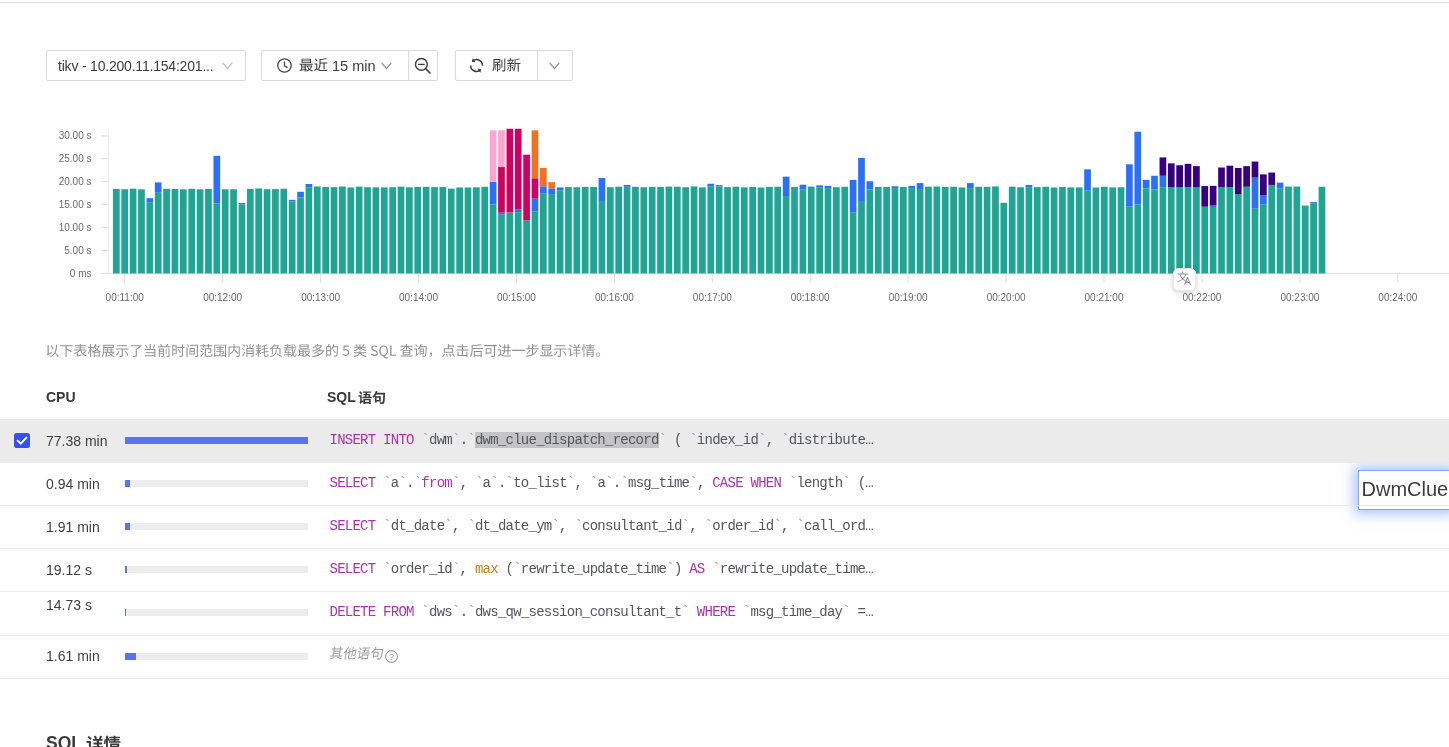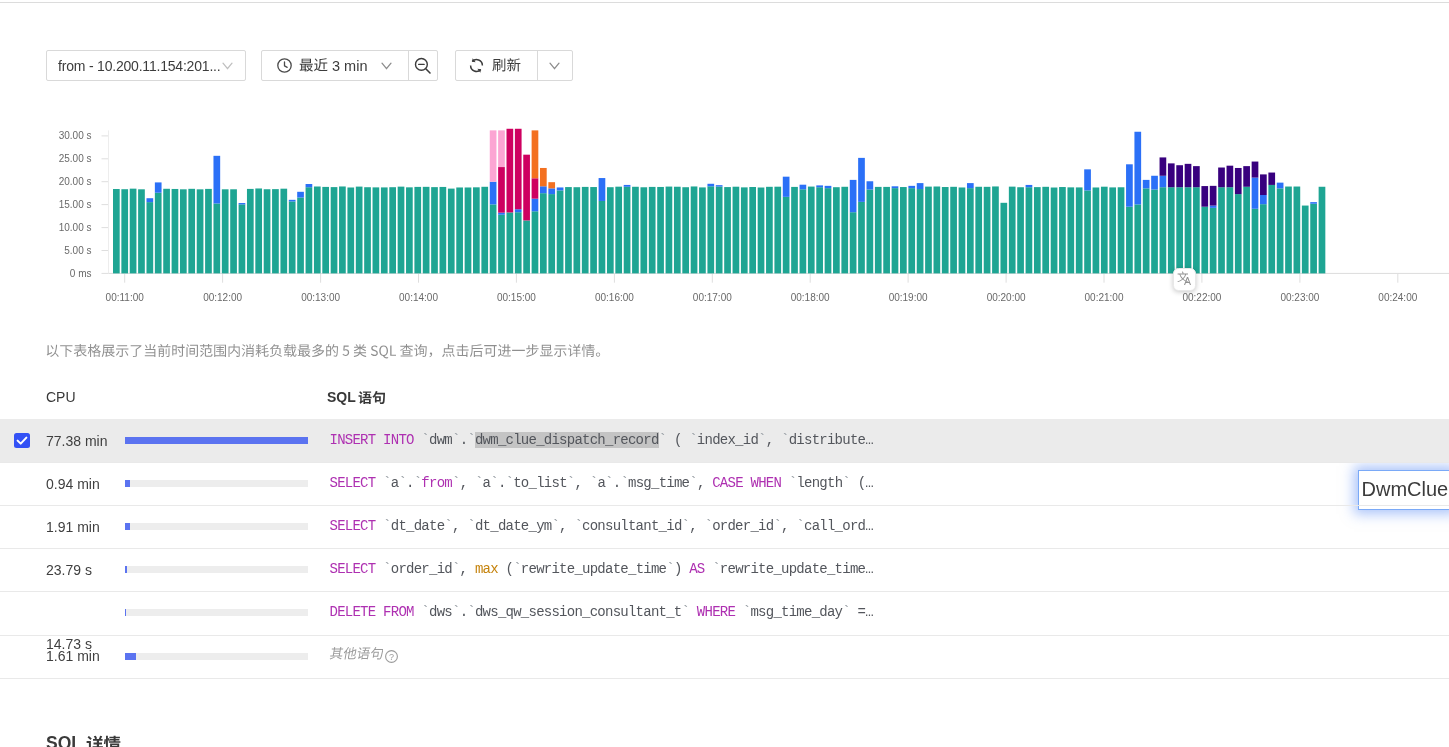--- a/index.html
+++ b/index.html
@@ -1,32 +1,32 @@
 <!DOCTYPE html>
 <html><head><meta charset="utf-8">
 <style>
 html,body{margin:0;padding:0;background:#fff;width:1449px;height:747px;overflow:hidden;font-family:"Liberation Sans",sans-serif;}
 div{box-sizing:border-box}
 </style></head>
 <body>
 <div style="position:absolute;left:46px;top:50px;width:200px;height:31px;border:1px solid #d9d9d9;border-radius:2px;box-sizing:border-box;background:#fff"></div>
-<div style="position:absolute;left:58px;top:57.8px;font-size:14px;letter-spacing:-0.2px;color:#3c3c3c">from - 10.200.11.154:201...</div>
+<div style="position:absolute;left:58px;top:57.8px;font-size:14px;letter-spacing:-0.2px;color:#3c3c3c">tikv - 10.200.11.154:201...</div>
 <svg style="position:absolute;left:222px;top:62px" width="11" height="8" viewBox="0 0 11 8" xmlns="http://www.w3.org/2000/svg">
     <path d="M1 1.2 L5.5 6.7 L10 1.2" fill="none" stroke="#bfbfbf" stroke-width="1.3" stroke-linecap="round" stroke-linejoin="round"></path>
   </svg>
 <div style="position:absolute;left:261px;top:50px;width:177px;height:31px;border:1px solid #d9d9d9;border-radius:2px;box-sizing:border-box;background:#fff"></div>
 <div style="position:absolute;left:407.5px;top:50px;width:1px;height:31px;background:#d9d9d9"></div>
 <svg style="position:absolute;left:277px;top:58px" width="15" height="15" viewBox="0 0 15 15" xmlns="http://www.w3.org/2000/svg">
     <circle cx="7.5" cy="7.5" r="6.7" fill="none" stroke="#4a4a4a" stroke-width="1.3"></circle>
     <path d="M7.5 4 L7.5 7.9 L10.2 9.3" fill="none" stroke="#4a4a4a" stroke-width="1.3" stroke-linecap="round" stroke-linejoin="round"></path>
   </svg>
 <div style="position:absolute;left:299px;top:55.0px"><svg width="29.0" height="20.0" viewBox="0 -15.37 29.0 20.01" xmlns="http://www.w3.org/2000/svg">
       <path d="M3.6 -9.2H10.9V-8.2H3.6ZM3.6 -10.9H10.9V-9.9H3.6ZM2.6 -11.7V-7.4H12V-11.7ZM5.7 -5.7V-4.7H3.1V-5.7ZM0.7 -0.6 0.8 0.3 5.7 -0.2V1.2H6.8V-0.4L7.6 -0.5V-1.4L6.8 -1.3V-5.7H13.8V-6.6H0.7V-5.7H2.1V-0.8ZM7.4 -4.8V-3.9H8.2L7.9 -3.8C8.4 -2.7 9 -1.8 9.7 -1C8.9 -0.4 8 0 7.1 0.3C7.3 0.5 7.6 0.9 7.7 1.1C8.6 0.8 9.6 0.3 10.4 -0.4C11.3 0.3 12.2 0.8 13.3 1.1C13.5 0.9 13.7 0.5 14 0.3C12.9 0 12 -0.4 11.2 -1C12.1 -2 12.9 -3.1 13.3 -4.6L12.7 -4.8L12.5 -4.8ZM8.9 -3.9H12.1C11.7 -3 11.1 -2.3 10.5 -1.6C9.8 -2.3 9.3 -3 8.9 -3.9ZM5.7 -3.9V-2.9H3.1V-3.9ZM5.7 -2.1V-1.2L3.1 -0.9V-2.1Z M15.7 -11.4C16.5 -10.6 17.4 -9.5 17.8 -8.8L18.7 -9.4C18.3 -10.1 17.3 -11.2 16.5 -11.9ZM27.1 -12.2C25.6 -11.7 22.8 -11.4 20.5 -11.3V-8.1C20.5 -6.2 20.4 -3.6 19.1 -1.7C19.4 -1.6 19.8 -1.3 20 -1.1C21.2 -2.7 21.5 -5 21.6 -6.9H24.5V-1.1H25.6V-6.9H28.3V-7.9H21.6V-8.1V-10.4C23.8 -10.6 26.3 -10.9 28 -11.4ZM18.3 -6.9H15.3V-5.9H17.2V-1.8C16.6 -1.6 15.8 -0.9 15.1 -0.1L15.8 0.9C16.5 -0.1 17.2 -0.9 17.7 -0.9C18.1 -0.9 18.5 -0.4 19.1 -0.1C20.1 0.6 21.3 0.7 23.2 0.7C24.5 0.7 27.1 0.7 28.2 0.6C28.2 0.3 28.4 -0.3 28.5 -0.6C27.1 -0.4 24.9 -0.3 23.2 -0.3C21.5 -0.3 20.3 -0.4 19.4 -1C18.9 -1.3 18.6 -1.6 18.3 -1.7Z" fill="#3c3c3c"></path>
     </svg></div>
-<div style="position:absolute;left:332.0px;top:57.5px;font-size:14.5px;color:#3c3c3c">3 min</div>
+<div style="position:absolute;left:332.0px;top:57.5px;font-size:14.5px;color:#3c3c3c">15 min</div>
 <svg style="position:absolute;left:381px;top:62px" width="11" height="8" viewBox="0 0 11 8" xmlns="http://www.w3.org/2000/svg">
     <path d="M1 1.2 L5.5 6.7 L10 1.2" fill="none" stroke="#8c8c8c" stroke-width="1.3" stroke-linecap="round" stroke-linejoin="round"></path>
   </svg>
 <svg style="position:absolute;left:414px;top:57px" width="18" height="18" viewBox="0 0 18 18" xmlns="http://www.w3.org/2000/svg">
     <circle cx="7.4" cy="7.4" r="5.9" fill="none" stroke="#3c3c3c" stroke-width="1.4"></circle>
     <line x1="4.7" y1="7.4" x2="10.1" y2="7.4" stroke="#3c3c3c" stroke-width="1.4" stroke-linecap="round"></line>
     <line x1="11.8" y1="11.8" x2="16" y2="16" stroke="#3c3c3c" stroke-width="1.6" stroke-linecap="round"></line>
   </svg>
 <div style="position:absolute;left:455px;top:50px;width:118px;height:31px;border:1px solid #d9d9d9;border-radius:2px;box-sizing:border-box;background:#fff"></div>
 <div style="position:absolute;left:536.5px;top:50px;width:1px;height:31px;background:#d9d9d9"></div>
@@ -295,21 +295,21 @@
     <text x="1006.1" y="190.5" text-anchor="middle" font-size="10" fill="#696969">00:20:00</text>
     <text x="1104.0" y="190.5" text-anchor="middle" font-size="10" fill="#696969">00:21:00</text>
     <text x="1201.9" y="190.5" text-anchor="middle" font-size="10" fill="#696969">00:22:00</text>
     <text x="1299.9" y="190.5" text-anchor="middle" font-size="10" fill="#696969">00:23:00</text>
     <text x="1397.8" y="190.5" text-anchor="middle" font-size="10" fill="#696969">00:24:00</text>
 </svg>
 <div style="position:absolute;left:0;top:2px;width:1449px;height:1px;background:#dcdcdc"></div>
 <div style="position:absolute;left:44.5px;top:341.2px"><svg width="564.6" height="19.3" viewBox="0 -14.84 564.6 19.32" xmlns="http://www.w3.org/2000/svg">
       <path d="M5.2 -10C6 -9 7 -7.5 7.4 -6.6L8.3 -7.2C7.9 -8.1 7 -9.4 6.1 -10.5ZM10.7 -11.2C10.3 -5 9.4 -1.5 4.8 0.3C5.1 0.5 5.5 1 5.6 1.2C7.5 0.3 8.8 -0.8 9.8 -2.3C10.9 -1.2 12 0.2 12.6 1.1L13.5 0.4C12.9 -0.6 11.5 -2.1 10.3 -3.2C11.2 -5.2 11.6 -7.8 11.8 -11.2ZM2 -0.3C2.3 -0.6 2.8 -0.9 6.9 -2.9C6.8 -3.1 6.7 -3.5 6.6 -3.8L3.4 -2.3V-10.7H2.2V-2.4C2.2 -1.8 1.7 -1.3 1.4 -1.1C1.6 -1 1.9 -0.5 2 -0.3Z M14.8 -10.7V-9.7H20.2V1.1H21.3V-6.3C22.9 -5.4 24.8 -4.3 25.7 -3.5L26.5 -4.5C25.4 -5.3 23.1 -6.6 21.5 -7.4L21.3 -7.2V-9.7H27.2V-10.7Z M31.5 1.1C31.9 0.9 32.4 0.7 36.3 -0.5C36.2 -0.8 36.1 -1.2 36.1 -1.5L32.7 -0.4V-3.5C33.5 -4.1 34.3 -4.7 34.9 -5.4C36 -2.5 37.9 -0.3 40.8 0.6C41 0.4 41.3 -0 41.5 -0.3C40.2 -0.7 39 -1.4 38 -2.3C38.9 -2.8 39.9 -3.5 40.7 -4.2L39.8 -4.8C39.2 -4.2 38.2 -3.5 37.4 -2.9C36.8 -3.6 36.3 -4.5 35.9 -5.4H41.1V-6.3H35.5V-7.5H40V-8.4H35.5V-9.6H40.6V-10.5H35.5V-11.8H34.4V-10.5H29.5V-9.6H34.4V-8.4H30.2V-7.5H34.4V-6.3H28.9V-5.4H33.6C32.2 -4.2 30.2 -3.1 28.5 -2.6C28.7 -2.4 29 -2 29.2 -1.7C30 -2 30.8 -2.4 31.6 -2.8V-0.8C31.6 -0.2 31.3 0 31.1 0.2C31.2 0.4 31.5 0.9 31.5 1.1Z M50 -9.3H53.1C52.7 -8.5 52.1 -7.6 51.5 -6.9C50.8 -7.6 50.3 -8.4 49.9 -9.1ZM44.8 -11.8V-8.8H42.7V-7.8H44.7C44.3 -5.8 43.3 -3.6 42.4 -2.5C42.6 -2.2 42.8 -1.8 42.9 -1.5C43.6 -2.5 44.3 -4 44.8 -5.6V1.1H45.8V-6C46.3 -5.3 46.7 -4.6 47 -4.2L47.6 -5C47.3 -5.3 46.2 -6.7 45.8 -7.2V-7.8H47.4L47.1 -7.5C47.3 -7.3 47.7 -7 47.9 -6.8C48.4 -7.2 48.9 -7.7 49.3 -8.3C49.7 -7.6 50.2 -6.9 50.8 -6.3C49.6 -5.3 48.2 -4.5 46.8 -4.1C47 -3.9 47.2 -3.5 47.4 -3.2C47.7 -3.4 48.1 -3.5 48.5 -3.7V1.1H49.4V0.5H53.4V1.1H54.4V-3.8L55 -3.5C55.2 -3.8 55.5 -4.2 55.7 -4.4C54.3 -4.8 53.1 -5.5 52.2 -6.3C53.1 -7.3 53.9 -8.5 54.4 -10L53.8 -10.3L53.6 -10.2H50.6C50.8 -10.7 51 -11.1 51.2 -11.5L50.1 -11.8C49.6 -10.3 48.7 -9 47.6 -8V-8.8H45.8V-11.8ZM49.4 -0.4V-3.1H53.4V-0.4ZM49.2 -4C50 -4.5 50.8 -5 51.5 -5.6C52.1 -5 52.9 -4.5 53.9 -4Z M60.4 1.1V1.1C60.6 1 61.1 0.8 64.6 -0C64.6 -0.2 64.6 -0.6 64.7 -0.9L61.6 -0.2V-3.1H63.6C64.5 -1 66.3 0.5 68.8 1.1C69 0.9 69.2 0.5 69.5 0.3C68.2 0 67.2 -0.4 66.3 -1.1C67 -1.5 67.9 -2 68.6 -2.5L67.8 -3C67.2 -2.6 66.4 -2 65.7 -1.6C65.2 -2.1 64.8 -2.5 64.6 -3.1H69.3V-4H66.4V-5.5H68.7V-6.4H66.4V-7.7H65.4V-6.4H62.6V-7.7H61.6V-6.4H59.5V-5.5H61.6V-4H59.1V-3.1H60.6V-0.8C60.6 -0.2 60.2 0.1 59.9 0.3C60.1 0.4 60.3 0.9 60.4 1.1ZM62.6 -5.5H65.4V-4H62.6ZM59 -10.2H67.4V-8.8H59ZM58 -11.1V-7C58 -4.7 57.8 -1.6 56.4 0.6C56.7 0.7 57.2 1 57.4 1.1C58.8 -1.2 59 -4.6 59 -7V-7.8H68.5V-11.1Z M73.3 -4.9C72.7 -3.3 71.6 -1.8 70.5 -0.8C70.8 -0.6 71.2 -0.3 71.5 -0.2C72.6 -1.2 73.7 -2.9 74.4 -4.6ZM79.6 -4.5C80.6 -3.1 81.6 -1.3 82 -0.1L83.1 -0.6C82.7 -1.8 81.6 -3.6 80.5 -4.9ZM72.1 -10.7V-9.7H81.9V-10.7ZM70.8 -7.3V-6.3H76.5V-0.3C76.5 -0 76.4 0 76.1 0C75.9 0 74.9 0 74 0C74.1 0.3 74.3 0.8 74.4 1.1C75.6 1.1 76.4 1.1 76.9 0.9C77.4 0.7 77.6 0.4 77.6 -0.3V-6.3H83.2V-7.3Z M85.4 -10.7V-9.6H94.4C93.4 -8.6 91.8 -7.5 90.5 -6.9V-0.3C90.5 -0 90.4 0.1 90.1 0.1C89.8 0.1 88.7 0.1 87.5 0.1C87.7 0.4 87.9 0.8 88 1.1C89.4 1.1 90.3 1.1 90.9 1C91.4 0.8 91.6 0.5 91.6 -0.2V-6.3C93.4 -7.3 95.3 -8.8 96.5 -10.1L95.7 -10.7L95.4 -10.7Z M99.7 -10.8C100.4 -9.8 101.2 -8.4 101.5 -7.5L102.5 -8C102.2 -8.8 101.4 -10.2 100.6 -11.1ZM109.2 -11.3C108.8 -10.2 108 -8.7 107.4 -7.8L108.3 -7.4C109 -8.3 109.7 -9.7 110.3 -10.9ZM99.6 -0.5V0.5H109.1V1.1H110.2V-6.8H105.6V-11.8H104.4V-6.8H99.9V-5.8H109.1V-3.7H100.4V-2.7H109.1V-0.5Z M120.5 -7.2V-1.5H121.4V-7.2ZM123.3 -7.6V-0.2C123.3 0 123.2 0.1 123 0.1C122.8 0.1 122 0.1 121.2 0.1C121.3 0.3 121.5 0.8 121.5 1.1C122.6 1.1 123.3 1.1 123.7 0.9C124.2 0.7 124.3 0.4 124.3 -0.2V-7.6ZM122.1 -11.8C121.8 -11.1 121.3 -10.2 120.8 -9.5H116.6L117.3 -9.8C117 -10.4 116.4 -11.2 115.9 -11.8L114.9 -11.4C115.4 -10.8 115.9 -10.1 116.2 -9.5H112.7V-8.6H125.3V-9.5H122C122.4 -10.1 122.8 -10.8 123.2 -11.5ZM117.7 -4.2V-2.8H114.6V-4.2ZM117.7 -5H114.6V-6.4H117.7ZM113.6 -7.3V1.1H114.6V-2H117.7V-0.1C117.7 0.1 117.7 0.1 117.5 0.1C117.3 0.2 116.6 0.2 115.9 0.1C116.1 0.4 116.2 0.8 116.3 1.1C117.2 1.1 117.9 1.1 118.2 0.9C118.6 0.7 118.7 0.4 118.7 -0.1V-7.3Z M132.6 -6.3C133.4 -5.2 134.3 -3.8 134.8 -2.9L135.7 -3.4C135.2 -4.3 134.3 -5.7 133.5 -6.8ZM130.5 -5.6V-2.4H128.1V-5.6ZM130.5 -6.6H128.1V-9.6H130.5ZM127.1 -10.6V-0.4H128.1V-1.5H131.5V-10.6ZM136.7 -11.7V-9H132.2V-7.9H136.7V-0.5C136.7 -0.2 136.6 -0.1 136.3 -0.1C136 -0.1 135 -0.1 133.9 -0.1C134 0.2 134.2 0.7 134.3 1C135.7 1 136.6 1 137.1 0.8C137.6 0.6 137.8 0.3 137.8 -0.5V-7.9H139.5V-9H137.8V-11.7Z M141.3 -8.6V1.1H142.4V-8.6ZM141.5 -11.1C142.1 -10.5 142.9 -9.6 143.2 -9L144 -9.6C143.7 -10.2 143 -11 142.3 -11.6ZM145.3 -4.1H148.7V-2.2H145.3ZM145.3 -6.9H148.7V-5H145.3ZM144.4 -7.8V-1.4H149.7V-7.8ZM144.9 -11V-10H151.7V-0.2C151.7 0 151.6 0.1 151.5 0.1C151.3 0.1 150.7 0.1 150.1 0.1C150.3 0.4 150.4 0.8 150.5 1.1C151.3 1.1 151.9 1.1 152.3 0.9C152.7 0.7 152.8 0.4 152.8 -0.2V-11Z M155.1 0.2 155.8 1.1C156.8 0 158 -1.3 159 -2.5L158.4 -3.3C157.3 -2 156 -0.6 155.1 0.2ZM155.6 -7.4C156.4 -6.9 157.6 -6.2 158.2 -5.8L158.8 -6.6C158.2 -7 157 -7.6 156.2 -8.1ZM154.8 -4.7C155.7 -4.3 156.8 -3.7 157.4 -3.3L158 -4.2C157.4 -4.5 156.2 -5.1 155.4 -5.4ZM159.7 -7.6V-0.9C159.7 0.5 160.2 0.9 161.9 0.9C162.3 0.9 165 0.9 165.4 0.9C166.9 0.9 167.3 0.3 167.4 -1.6C167.1 -1.7 166.7 -1.9 166.4 -2C166.3 -0.4 166.2 -0.1 165.4 -0.1C164.8 -0.1 162.4 -0.1 162 -0.1C161 -0.1 160.8 -0.3 160.8 -0.9V-6.6H165.1V-4C165.1 -3.9 165.1 -3.8 164.8 -3.8C164.6 -3.8 163.7 -3.8 162.7 -3.8C162.9 -3.5 163.1 -3.1 163.1 -2.8C164.3 -2.8 165.1 -2.8 165.6 -3C166.1 -3.1 166.2 -3.4 166.2 -4V-7.6ZM162.9 -11.8V-10.5H159V-11.8H158V-10.5H154.8V-9.6H158V-8.2H159V-9.6H162.9V-8.2H164V-9.6H167.2V-10.5H164V-11.8Z M171.1 -8.8V-7.9H174.4V-6.7H171.7V-5.9H174.4V-4.7H170.9V-3.8H174.4V-0.9H175.4V-3.8H178C177.9 -3 177.8 -2.6 177.7 -2.5C177.6 -2.4 177.5 -2.4 177.3 -2.4C177.1 -2.4 176.7 -2.4 176.1 -2.5C176.3 -2.2 176.4 -1.9 176.4 -1.6C176.9 -1.6 177.4 -1.6 177.7 -1.6C178 -1.6 178.2 -1.7 178.4 -1.9C178.7 -2.2 178.8 -2.8 179 -4.3C179 -4.4 179 -4.7 179 -4.7H175.4V-5.9H178.3V-6.7H175.4V-7.9H178.9V-8.8H175.4V-9.9H174.4V-8.8ZM169.1 -11.2V1.1H170.1V0.4H179.8V1.1H180.9V-11.2ZM170.1 -0.5V-10.3H179.8V-0.5Z M183.4 -9.4V1.1H184.4V-8.3H188.5C188.4 -6.5 187.9 -4.2 184.8 -2.5C185 -2.3 185.4 -1.9 185.5 -1.7C187.4 -2.8 188.4 -4.1 189 -5.5C190.3 -4.3 191.7 -2.8 192.4 -1.9L193.3 -2.6C192.4 -3.6 190.7 -5.3 189.3 -6.5C189.4 -7.1 189.5 -7.7 189.5 -8.3H193.6V-0.3C193.6 -0 193.5 0.1 193.3 0.1C193 0.1 192 0.1 191 0C191.2 0.3 191.4 0.8 191.4 1.1C192.7 1.1 193.5 1.1 194 0.9C194.5 0.8 194.6 0.4 194.6 -0.3V-9.4H189.5V-11.8H188.5V-9.4Z M208.1 -11.4C207.7 -10.5 207.1 -9.4 206.6 -8.7L207.5 -8.3C208 -9 208.6 -10 209.1 -11ZM200.9 -10.9C201.5 -10.1 202.1 -9 202.3 -8.3L203.3 -8.7C203 -9.4 202.4 -10.5 201.8 -11.3ZM197.2 -10.9C198.1 -10.4 199.1 -9.7 199.6 -9.2L200.3 -10C199.7 -10.5 198.7 -11.2 197.8 -11.6ZM196.5 -7.1C197.4 -6.7 198.5 -6 199 -5.5L199.6 -6.3C199.1 -6.8 198 -7.5 197.1 -7.9ZM197 0.3 197.9 1C198.6 -0.4 199.5 -2.1 200.1 -3.6L199.3 -4.2C198.6 -2.6 197.7 -0.8 197 0.3ZM202.3 -4.4H207.5V-2.8H202.3ZM202.3 -5.3V-6.8H207.5V-5.3ZM204.5 -11.8V-7.8H201.3V1.1H202.3V-1.9H207.5V-0.2C207.5 -0 207.4 0 207.2 0.1C207 0.1 206.3 0.1 205.5 0C205.6 0.3 205.8 0.8 205.8 1C206.9 1 207.6 1 208 0.9C208.4 0.7 208.5 0.4 208.5 -0.2V-7.8H205.5V-11.8Z M213.1 -11.8V-10.3H210.9V-9.3H213.1V-8H211.1V-7H213.1V-5.6H210.6V-4.7H212.7C212.2 -3.5 211.3 -2.2 210.5 -1.5C210.6 -1.3 210.9 -0.8 211 -0.6C211.7 -1.3 212.5 -2.4 213.1 -3.6V1.1H214V-3.6C214.6 -2.9 215.2 -2 215.5 -1.6L216.1 -2.4C215.9 -2.7 214.8 -4 214.2 -4.7H216.2V-5.6H214V-7H215.7V-8H214V-9.3H215.9V-10.3H214V-11.8ZM221.7 -11.7C220.5 -10.9 218.3 -10 216.3 -9.5C216.4 -9.3 216.6 -8.9 216.6 -8.7C217.3 -8.9 218.1 -9.1 218.8 -9.3V-7.3L216.5 -6.9L216.6 -6L218.8 -6.3V-4.1L216.1 -3.7L216.3 -2.8L218.8 -3.1V-0.7C218.8 0.6 219.1 0.9 220.2 0.9C220.5 0.9 221.9 0.9 222.1 0.9C223.2 0.9 223.4 0.3 223.5 -1.6C223.3 -1.7 222.9 -1.8 222.6 -2C222.6 -0.4 222.5 0 222 0C221.7 0 220.6 0 220.4 0C219.9 0 219.8 -0.1 219.8 -0.7V-3.3L223.5 -3.9L223.3 -4.8L219.8 -4.3V-6.5L222.9 -7L222.8 -7.9L219.8 -7.4V-9.7C220.8 -10.1 221.8 -10.5 222.6 -11Z M231.3 -1.3C233.1 -0.5 235 0.4 236.1 1.1L236.9 0.4C235.7 -0.3 233.8 -1.2 232 -2ZM230.6 -5.8C230.4 -2.3 229.8 -0.5 224.9 0.2C225.1 0.4 225.3 0.8 225.4 1.1C230.6 0.2 231.4 -1.9 231.7 -5.8ZM228.8 -9.6H232.4C232.1 -9 231.6 -8.3 231.2 -7.7H227.2C227.8 -8.3 228.3 -9 228.8 -9.6ZM228.9 -11.7C228.1 -10.3 226.7 -8.4 224.8 -7.1C225 -7 225.4 -6.6 225.5 -6.4C226 -6.7 226.4 -7 226.8 -7.4V-1.7H227.8V-6.8H234.4V-1.7H235.5V-7.7H232.4C232.9 -8.5 233.5 -9.3 233.9 -10.1L233.2 -10.6L233 -10.5H229.4C229.6 -10.8 229.8 -11.2 230 -11.6Z M248.3 -11C248.9 -10.4 249.7 -9.7 250 -9.1L250.8 -9.7C250.5 -10.2 249.7 -11 249.1 -11.5ZM249.7 -7C249.4 -5.7 248.9 -4.4 248.2 -3.2C247.9 -4.5 247.8 -6 247.6 -7.7H251.3V-8.6H247.6C247.6 -9.6 247.5 -10.6 247.6 -11.7H246.5C246.5 -10.7 246.6 -9.6 246.6 -8.6H243.2V-9.8H245.6V-10.6H243.2V-11.8H242.1V-10.6H239.5V-9.8H242.1V-8.6H238.8V-7.7H246.6C246.8 -5.5 247 -3.5 247.5 -2C246.8 -1.1 246 -0.2 245.1 0.4C245.3 0.6 245.7 0.9 245.8 1.1C246.6 0.6 247.3 -0.1 247.9 -0.9C248.4 0.3 249.1 1 250 1C251 1 251.3 0.4 251.5 -1.7C251.2 -1.8 250.9 -2 250.7 -2.3C250.6 -0.6 250.4 -0 250.1 -0C249.5 -0 249 -0.7 248.6 -1.9C249.5 -3.3 250.2 -5 250.7 -6.7ZM238.9 -1.3 239 -0.3 242.7 -0.7V1.1H243.6V-0.8L246.2 -1.1V-1.9L243.6 -1.7V-3H245.9V-3.9H243.6V-5H242.7V-3.9H240.7C241 -4.4 241.3 -4.9 241.6 -5.5H246.2V-6.3H242C242.2 -6.7 242.4 -7.1 242.5 -7.4L241.5 -7.7C241.3 -7.3 241.1 -6.8 241 -6.3H239V-5.5H240.6C240.3 -5 240.1 -4.6 240 -4.5C239.8 -4.1 239.6 -3.8 239.4 -3.8C239.5 -3.5 239.6 -3 239.7 -2.8C239.8 -2.9 240.2 -3 240.8 -3H242.7V-1.6Z M255.5 -8.9H262.5V-7.9H255.5ZM255.5 -10.6H262.5V-9.6H255.5ZM254.5 -11.3V-7.2H263.6V-11.3ZM257.5 -5.5V-4.5H255V-5.5ZM252.7 -0.6 252.8 0.3 257.5 -0.2V1.1H258.6V-0.4L259.3 -0.5V-1.3L258.6 -1.2V-5.5H265.3V-6.4H252.7V-5.5H254V-0.7ZM259.1 -4.6V-3.8H259.9L259.7 -3.7C260.1 -2.6 260.7 -1.7 261.4 -1C260.6 -0.4 259.8 0 258.9 0.3C259.1 0.5 259.3 0.9 259.4 1.1C260.3 0.7 261.3 0.3 262.1 -0.4C262.9 0.3 263.8 0.8 264.9 1.1C265 0.8 265.3 0.4 265.5 0.3C264.5 0 263.6 -0.4 262.8 -1C263.7 -1.9 264.4 -3 264.9 -4.4L264.3 -4.7L264.1 -4.6ZM260.6 -3.8H263.6C263.3 -2.9 262.7 -2.2 262.1 -1.6C261.4 -2.2 260.9 -2.9 260.6 -3.8ZM257.5 -3.8V-2.8H255V-3.8ZM257.5 -2V-1.1L255 -0.8V-2Z M272.4 -11.8C271.5 -10.6 269.8 -9.3 267.6 -8.3C267.8 -8.1 268.1 -7.8 268.3 -7.6C269.6 -8.2 270.6 -8.8 271.6 -9.6H275.5C274.8 -8.7 273.8 -8 272.7 -7.3C272.2 -7.8 271.5 -8.2 270.9 -8.6L270.2 -8C270.7 -7.7 271.3 -7.3 271.8 -6.8C270.3 -6.1 268.7 -5.6 267.1 -5.3C267.3 -5.1 267.5 -4.7 267.6 -4.4C271.2 -5.2 275.4 -7 277.1 -10.2L276.5 -10.6L276.3 -10.5H272.6C273 -10.9 273.3 -11.2 273.5 -11.5ZM274.7 -6.9C273.7 -5.5 271.6 -4 268.8 -2.9C269 -2.7 269.3 -2.4 269.5 -2.1C271.2 -2.8 272.7 -3.7 273.8 -4.6H277.7C277 -3.6 276 -2.7 274.7 -2C274.2 -2.5 273.6 -3 273 -3.4L272.1 -2.9C272.7 -2.5 273.3 -1.9 273.8 -1.5C271.8 -0.6 269.4 -0.1 267.1 0.1C267.2 0.4 267.4 0.9 267.5 1.1C272.5 0.6 277.3 -1.1 279.2 -5.2L278.5 -5.7L278.3 -5.6H274.9C275.2 -6 275.5 -6.3 275.8 -6.7Z M287.7 -5.9C288.5 -4.9 289.4 -3.5 289.9 -2.6L290.8 -3.2C290.3 -4 289.3 -5.4 288.5 -6.4ZM283.4 -11.8C283.2 -11.1 283 -10.2 282.8 -9.5H281.2V0.8H282.2V-0.4H286.1V-9.5H283.8C284 -10.1 284.3 -10.9 284.5 -11.6ZM282.2 -8.6H285.1V-5.6H282.2ZM282.2 -1.3V-4.7H285.1V-1.3ZM288.4 -11.8C287.9 -9.9 287.2 -8 286.2 -6.7C286.5 -6.6 286.9 -6.3 287.1 -6.1C287.6 -6.8 288 -7.6 288.4 -8.6H292C291.8 -3 291.6 -0.8 291.1 -0.3C291 -0.1 290.8 -0.1 290.5 -0.1C290.2 -0.1 289.4 -0.1 288.5 -0.2C288.7 0.1 288.8 0.5 288.8 0.8C289.6 0.9 290.4 0.9 290.9 0.9C291.4 0.8 291.7 0.7 292 0.3C292.6 -0.4 292.8 -2.6 293 -9C293 -9.2 293 -9.5 293 -9.5H288.8C289 -10.2 289.2 -10.9 289.4 -11.6Z M300.8 0.2C302.5 0.2 304.2 -1.1 304.2 -3.3C304.2 -5.6 302.8 -6.6 301.1 -6.6C300.5 -6.6 300 -6.5 299.5 -6.2L299.8 -9.2H303.7V-10.3H298.7L298.3 -5.5L299 -5C299.6 -5.4 300 -5.6 300.7 -5.6C302 -5.6 302.9 -4.8 302.9 -3.3C302.9 -1.8 301.9 -0.9 300.7 -0.9C299.5 -0.9 298.7 -1.4 298.2 -2L297.5 -1.2C298.2 -0.5 299.2 0.2 300.8 0.2Z M318.5 -11.5C318.2 -10.9 317.5 -10.1 317.1 -9.5L317.9 -9.2C318.4 -9.7 319.1 -10.4 319.6 -11.2ZM310.6 -11C311.2 -10.5 311.8 -9.6 312.1 -9.1L313 -9.6C312.7 -10.1 312.1 -10.9 311.5 -11.5ZM314.5 -11.7V-9H309.1V-8.1H313.6C312.5 -6.9 310.6 -5.9 308.8 -5.5C309 -5.3 309.3 -4.9 309.5 -4.6C311.4 -5.2 313.3 -6.3 314.5 -7.7V-5.3H315.5V-7.4C317.3 -6.5 319.4 -5.4 320.5 -4.6L321 -5.5C319.9 -6.2 317.9 -7.2 316.2 -8.1H321.1V-9H315.5V-11.7ZM314.5 -5C314.5 -4.5 314.4 -3.9 314.2 -3.5H309V-2.5H313.9C313.2 -1.2 311.8 -0.3 308.7 0.2C308.9 0.4 309.1 0.8 309.2 1.1C312.7 0.5 314.3 -0.7 315 -2.4C316.1 -0.4 318 0.7 320.9 1.1C321 0.8 321.3 0.4 321.5 0.1C319 -0.2 317.1 -1 316.1 -2.5H321.1V-3.5H315.4C315.5 -4 315.6 -4.5 315.6 -5Z M329.4 0.2C331.6 0.2 332.9 -1.1 332.9 -2.7C332.9 -4.3 332 -5 330.8 -5.5L329.4 -6.1C328.6 -6.4 327.6 -6.8 327.6 -7.8C327.6 -8.7 328.4 -9.3 329.6 -9.3C330.5 -9.3 331.3 -8.9 331.9 -8.4L332.6 -9.2C331.9 -9.9 330.8 -10.4 329.6 -10.4C327.7 -10.4 326.3 -9.3 326.3 -7.7C326.3 -6.2 327.5 -5.5 328.4 -5.1L329.9 -4.5C330.9 -4 331.6 -3.7 331.6 -2.6C331.6 -1.6 330.8 -1 329.4 -1C328.4 -1 327.3 -1.5 326.6 -2.2L325.9 -1.3C326.7 -0.4 328 0.2 329.4 0.2Z M338.7 -0.9C336.9 -0.9 335.7 -2.5 335.7 -5.2C335.7 -7.7 336.9 -9.3 338.7 -9.3C340.6 -9.3 341.8 -7.7 341.8 -5.2C341.8 -2.5 340.6 -0.9 338.7 -0.9ZM341.9 2.6C342.5 2.6 343 2.5 343.3 2.3L343.1 1.3C342.8 1.4 342.5 1.5 342 1.5C340.9 1.5 339.9 1 339.5 0.1C341.6 -0.3 343.1 -2.2 343.1 -5.2C343.1 -8.5 341.3 -10.4 338.7 -10.4C336.1 -10.4 334.3 -8.5 334.3 -5.2C334.3 -2.2 335.8 -0.2 338.1 0.1C338.7 1.5 340 2.6 341.9 2.6Z M345.3 0H351.1V-1.1H346.6V-10.3H345.3Z M358.8 -3.1H364.4V-1.9H358.8ZM358.8 -4.9H364.4V-3.8H358.8ZM357.7 -5.7V-1.1H365.5V-5.7ZM355.7 -0.3V0.7H367.7V-0.3ZM361.1 -11.8V-10H355.4V-9.1H360C358.8 -7.7 356.9 -6.5 355.2 -5.9C355.4 -5.7 355.7 -5.3 355.8 -5.1C357.7 -5.9 359.8 -7.3 361.1 -9V-6.1H362.1V-9C363.4 -7.4 365.5 -5.9 367.4 -5.2C367.6 -5.5 367.9 -5.9 368.1 -6.1C366.4 -6.6 364.5 -7.8 363.3 -9.1H367.9V-10H362.1V-11.8Z M370.2 -10.8C370.9 -10.2 371.8 -9.3 372.2 -8.7L372.9 -9.4C372.5 -10 371.7 -10.8 371 -11.5ZM369.2 -7.4V-6.4H371.2V-1.6C371.2 -0.9 370.8 -0.5 370.5 -0.3C370.7 -0.1 371 0.3 371.1 0.6C371.3 0.3 371.7 -0 374 -1.8C373.9 -2 373.8 -2.4 373.7 -2.7L372.2 -1.6V-7.4ZM375.7 -11.8C375.1 -10 374.2 -8.2 373 -7.1C373.3 -6.9 373.7 -6.6 373.9 -6.4C374.5 -7 375 -7.8 375.5 -8.7H380.8C380.6 -2.8 380.4 -0.6 379.9 -0.1C379.8 0 379.6 0.1 379.3 0.1C379 0.1 378.3 0.1 377.4 0C377.6 0.3 377.7 0.7 377.7 1C378.5 1.1 379.3 1.1 379.7 1C380.2 1 380.5 0.9 380.8 0.5C381.4 -0.2 381.6 -2.5 381.8 -9.1C381.8 -9.3 381.8 -9.7 381.8 -9.7H376.1C376.3 -10.2 376.6 -10.9 376.8 -11.5ZM378.1 -4.1V-2.6H375.6V-4.1ZM378.1 -4.9H375.6V-6.4H378.1ZM374.7 -7.3V-0.9H375.6V-1.7H379V-7.3Z M384.8 1.5C386.3 1 387.3 -0.2 387.3 -1.7C387.3 -2.7 386.8 -3.3 386.1 -3.3C385.5 -3.3 385 -2.9 385 -2.3C385 -1.6 385.5 -1.3 386.1 -1.3L386.3 -1.3C386.2 -0.4 385.6 0.3 384.5 0.8Z M400 -6.5H407.3V-4H400ZM401.4 -1.8C401.6 -0.9 401.7 0.3 401.7 1L402.8 0.9C402.8 0.2 402.6 -1 402.4 -1.9ZM404.3 -1.8C404.7 -0.9 405.1 0.3 405.3 1L406.3 0.7C406.1 0 405.7 -1.1 405.3 -2ZM407.2 -1.9C407.9 -1 408.6 0.2 409 1L410 0.6C409.6 -0.2 408.8 -1.4 408.1 -2.3ZM399.1 -2.2C398.7 -1.1 398 0 397.2 0.6L398.2 1.1C399 0.4 399.7 -0.8 400.1 -1.9ZM399 -7.5V-3H408.3V-7.5H404.1V-9.3H409.4V-10.3H404.1V-11.8H403V-7.5Z M412.7 -4.2V0.3H421.5V1.1H422.6V-4.2H421.5V-0.7H418.2V-5.3H423.8V-6.3H418.2V-8.5H422.8V-9.6H418.2V-11.7H417.1V-9.6H412.6V-8.5H417.1V-6.3H411.6V-5.3H417.1V-0.7H413.8V-4.2Z M426.8 -10.5V-6.9C426.8 -4.7 426.6 -1.7 425.1 0.4C425.3 0.6 425.8 0.9 426 1.1C427.6 -1.1 427.8 -4.5 427.8 -6.9H438V-7.9H427.8V-9.6C431 -9.8 434.6 -10.2 437 -10.8L436.1 -11.6C434 -11.1 430.1 -10.7 426.8 -10.5ZM429 -4.9V1.1H430.1V0.4H435.9V1.1H437V-4.9ZM430.1 -0.6V-3.9H435.9V-0.6Z M439.4 -10.8V-9.7H449.1V-0.4C449.1 -0.1 449 -0 448.7 0C448.4 0 447.2 0 446.1 -0C446.3 0.3 446.5 0.8 446.5 1.1C447.9 1.1 448.9 1.1 449.5 0.9C450 0.7 450.2 0.4 450.2 -0.4V-9.7H451.9V-10.8ZM441.9 -6.7H445.6V-3.4H441.9ZM440.9 -7.7V-1.3H441.9V-2.4H446.6V-7.7Z M453.8 -10.9C454.6 -10.2 455.5 -9.2 455.9 -8.5L456.7 -9.2C456.3 -9.8 455.3 -10.8 454.5 -11.5ZM462.7 -11.5V-9.2H460.4V-11.5H459.4V-9.2H457.4V-8.2H459.4V-6.6L459.4 -5.7H457.3V-4.7H459.2C459 -3.6 458.6 -2.6 457.5 -1.8C457.7 -1.6 458.1 -1.2 458.3 -1C459.5 -2 460.1 -3.3 460.3 -4.7H462.7V-1.1H463.8V-4.7H465.9V-5.7H463.8V-8.2H465.6V-9.2H463.8V-11.5ZM460.4 -8.2H462.7V-5.7H460.4L460.4 -6.6ZM456.3 -6.7H453.3V-5.7H455.3V-1.7C454.7 -1.5 453.9 -0.8 453.2 -0L453.9 0.9C454.6 -0 455.3 -0.9 455.8 -0.9C456.1 -0.9 456.5 -0.4 457.1 -0C458.1 0.6 459.3 0.7 461 0.7C462.3 0.7 464.8 0.7 465.8 0.6C465.9 0.3 466 -0.2 466.1 -0.5C464.8 -0.3 462.7 -0.2 461 -0.2C459.4 -0.2 458.3 -0.3 457.3 -0.9C456.9 -1.2 456.6 -1.5 456.3 -1.6Z M467.3 -6V-4.9H480.1V-6Z M484.7 -5.9C484.1 -4.7 482.9 -3.6 481.9 -2.9C482.1 -2.7 482.5 -2.3 482.7 -2.1C483.8 -2.9 485 -4.2 485.7 -5.5ZM483.6 -10.7V-7.5H481.5V-6.5H487.2V-2H488.2C486.4 -1 484.1 -0.3 481.4 0C481.6 0.3 481.8 0.7 481.9 1.1C487.3 0.2 490.8 -1.7 492.7 -5.3L491.7 -5.8C490.9 -4.2 489.8 -3 488.3 -2.1V-6.5H493.8V-7.5H488.4V-9.3H492.5V-10.3H488.4V-11.8H487.3V-7.5H484.7V-10.7Z M498.1 -8H505.2V-6.5H498.1ZM498.1 -10.2H505.2V-8.8H498.1ZM497 -11.1V-5.7H506.3V-11.1ZM506.1 -4.6C505.7 -3.7 504.8 -2.5 504.2 -1.8L505 -1.4C505.7 -2.1 506.4 -3.2 507 -4.2ZM496.4 -4.2C497 -3.3 497.6 -2 498 -1.3L498.8 -1.7C498.5 -2.4 497.8 -3.6 497.2 -4.5ZM502.6 -5.1V-0.5H500.6V-5.1H499.6V-0.5H495.2V0.5H508.1V-0.5H503.7V-5.1Z M511.9 -4.9C511.3 -3.3 510.3 -1.8 509.1 -0.8C509.4 -0.6 509.9 -0.3 510.1 -0.2C511.2 -1.2 512.3 -2.9 513 -4.6ZM518.2 -4.5C519.2 -3.1 520.3 -1.3 520.7 -0.1L521.7 -0.6C521.3 -1.8 520.2 -3.6 519.2 -4.9ZM510.7 -10.7V-9.7H520.6V-10.7ZM509.5 -7.3V-6.3H515.1V-0.3C515.1 -0 515 0 514.8 0C514.5 0 513.6 0 512.6 0C512.8 0.3 513 0.8 513 1.1C514.2 1.1 515.1 1.1 515.6 0.9C516.1 0.7 516.2 0.4 516.2 -0.3V-6.3H521.8V-7.3Z M524.1 -10.8C524.9 -10.1 525.9 -9.2 526.3 -8.6L527 -9.4C526.6 -10 525.6 -10.8 524.8 -11.4ZM529 -11.4C529.5 -10.6 530 -9.7 530.2 -9.1L531.2 -9.5C531 -10.1 530.4 -11 529.9 -11.7ZM525.3 0.8V0.8C525.5 0.5 525.9 0.2 528.1 -1.6C528 -1.8 527.9 -2.1 527.8 -2.4L526.4 -1.4V-7.4H523.2V-6.3H525.4V-1.3C525.4 -0.6 524.9 -0.1 524.7 0.1C524.9 0.2 525.2 0.6 525.3 0.8ZM534.2 -11.8C533.9 -11 533.4 -9.9 532.9 -9.1H528.2V-8.1H531.5V-6.2H528.7V-5.2H531.5V-3.2H527.9V-2.2H531.5V1.1H532.5V-2.2H536V-3.2H532.5V-5.2H535.2V-6.2H532.5V-8.1H535.7V-9.1H534C534.4 -9.8 534.9 -10.7 535.3 -11.4Z M538.8 -11.8V1.1H539.7V-11.8ZM537.7 -9.1C537.6 -8 537.4 -6.4 537 -5.5L537.9 -5.2C538.2 -6.2 538.4 -7.9 538.5 -9ZM539.9 -9.4C540.1 -8.8 540.5 -7.9 540.6 -7.4L541.3 -7.7C541.2 -8.2 540.9 -9.1 540.6 -9.7ZM542.9 -2.9H548V-1.9H542.9ZM542.9 -3.7V-4.8H548V-3.7ZM544.9 -11.8V-10.7H541.3V-9.9H544.9V-9H541.7V-8.2H544.9V-7.2H540.9V-6.4H550.1V-7.2H545.9V-8.2H549.3V-9H545.9V-9.9H549.6V-10.7H545.9V-11.8ZM541.9 -5.6V1.1H542.9V-1.1H548V-0.1C548 0.1 547.9 0.2 547.7 0.2C547.5 0.2 546.8 0.2 546.1 0.2C546.3 0.4 546.4 0.8 546.4 1.1C547.4 1.1 548.1 1.1 548.5 0.9C548.8 0.7 549 0.5 549 -0.1V-5.6Z M553.4 -3.4C552.2 -3.4 551.2 -2.5 551.2 -1.3C551.2 -0.1 552.2 0.9 553.4 0.9C554.6 0.9 555.5 -0.1 555.5 -1.3C555.5 -2.5 554.6 -3.4 553.4 -3.4ZM553.4 0.1C552.6 0.1 552 -0.5 552 -1.3C552 -2.1 552.6 -2.7 553.4 -2.7C554.2 -2.7 554.8 -2.1 554.8 -1.3C554.8 -0.5 554.2 0.1 553.4 0.1Z" fill="#8f8f8f"></path>
     </svg></div>
-<div style="position:absolute;left:46px;top:389px;font-size:14px;font-weight:normal;color:#383838">CPU</div>
+<div style="position:absolute;left:46px;top:389px;font-size:14px;font-weight:bold;color:#383838">CPU</div>
 <div style="position:absolute;left:327px;top:389px;font-size:14px;font-weight:bold;color:#383838">SQL</div>
 <div style="position:absolute;left:357.5px;top:387.7px"><svg width="28.0" height="19.3" viewBox="0 -14.84 28.0 19.32" xmlns="http://www.w3.org/2000/svg">
       <path d="M1.1 -10.7C1.8 -10 2.8 -9 3.3 -8.4L4.4 -9.5C3.9 -10.2 2.9 -11.1 2.2 -11.7ZM5.4 -8.9V-7.5H7L6.7 -6.2H4.4V-4.7H13.6V-6.2H12.1C12.1 -7.1 12.2 -8 12.2 -8.9L11.1 -9L10.8 -8.9H9L9.2 -10H13.1V-11.4H4.9V-10H7.5L7.3 -8.9ZM8.4 -6.2 8.7 -7.5H10.6L10.5 -6.2ZM2.4 1.1C2.6 0.8 3 0.4 5.4 -1.2V1.2H7V0.8H11V1.2H12.7V-3.9H5.4V-1.5C5.3 -1.8 5.2 -2.4 5.1 -2.7L3.7 -1.8V-7.6H0.5V-6H2.2V-1.7C2.2 -1.1 1.8 -0.6 1.5 -0.4C1.8 -0.1 2.2 0.7 2.4 1.1ZM7 -0.7V-2.5H11V-0.7Z M17.8 -11.9C17.1 -9.6 15.8 -7.4 14.3 -6.1C14.7 -5.9 15.4 -5.3 15.7 -5C16.1 -5.4 16.5 -5.9 16.9 -6.4V-0.4H18.6V-1.4H22.8V-6.7H17.2C17.5 -7.2 17.9 -7.8 18.2 -8.4H25.3C25.1 -3.3 24.9 -1.1 24.5 -0.7C24.3 -0.5 24.1 -0.4 23.8 -0.4C23.4 -0.4 22.5 -0.4 21.6 -0.5C21.9 -0 22.2 0.8 22.2 1.3C23.1 1.3 24 1.3 24.6 1.2C25.2 1.1 25.6 1 26 0.4C26.6 -0.4 26.8 -2.7 27 -9.2C27 -9.4 27 -10 27 -10H19C19.2 -10.5 19.3 -11 19.5 -11.5ZM18.6 -5.2H21.1V-2.9H18.6Z" fill="#383838"></path>
     </svg></div>
 <div style="position:absolute;left:46px;top:735px;font-size:17.5px;font-weight:bold;color:#3a3a3a;line-height:17.5px">SQL</div>
 <div style="position:absolute;left:86px;top:731.5px"><svg width="35.0" height="24.2" viewBox="0 -18.55 35.0 24.15" xmlns="http://www.w3.org/2000/svg">
       <path d="M1.5 -13.3C2.5 -12.5 3.7 -11.3 4.3 -10.6L5.8 -12.1C5.1 -12.8 3.8 -13.9 2.8 -14.6ZM14.1 -14.9C13.8 -13.9 13.2 -12.6 12.8 -11.6H9.8L11.1 -12.1C10.9 -12.9 10.3 -14 9.7 -14.8L7.8 -14.2C8.3 -13.4 8.8 -12.4 9 -11.6H7V-9.7H10.8V-8H7.5V-6.1H10.8V-4.4H6.6V-2.7C6.5 -3 6.4 -3.3 6.3 -3.6L4.9 -2.6V-9.5H0.6V-7.5H2.9V-1.9C2.9 -1 2.4 -0.3 2 0C2.4 0.3 2.9 1 3.1 1.5C3.4 1 4 0.6 7 -1.8L6.7 -2.4H10.8V1.6H13V-2.4H16.9V-4.4H13V-6.1H16V-8H13V-9.7H16.6V-11.6H14.9C15.3 -12.4 15.8 -13.4 16.2 -14.3Z M18.5 -11.4C18.4 -10 18.2 -8 17.8 -6.8L19.3 -6.3C19.7 -7.6 19.9 -9.7 20 -11.2ZM26 -3.3H31.3V-2.5H26ZM26 -4.8V-5.6H31.3V-4.8ZM20 -14.9V1.6H21.9V-11.2C22.2 -10.5 22.5 -9.8 22.6 -9.3L24 -10L23.9 -10.1H27.6V-9.3H22.9V-7.8H34.4V-9.3H29.6V-10.1H33.4V-11.5H29.6V-12.2H33.9V-13.7H29.6V-14.9H27.6V-13.7H23.4V-12.2H27.6V-11.5H23.9V-10.1C23.7 -10.8 23.3 -11.7 22.9 -12.5L21.9 -12.1V-14.9ZM24.1 -7.1V1.6H26V-1.1H31.3V-0.5C31.3 -0.3 31.2 -0.2 30.9 -0.2C30.7 -0.2 29.9 -0.2 29.2 -0.2C29.4 0.3 29.6 1.1 29.7 1.6C30.9 1.6 31.8 1.6 32.4 1.3C33.1 1 33.2 0.5 33.2 -0.4V-7.1Z" fill="#3a3a3a"></path>
     </svg></div>
 <div style="position:absolute;left:1172.5px;top:267.5px;width:23.5px;height:23.5px;background:#fff;border:1px solid #e8e8e8;border-radius:5.5px;box-sizing:border-box;box-shadow:0 1px 5px rgba(0,0,0,0.22)"></div>
 <div style="position:absolute;left:1176.5px;top:269.3px"><svg width="11.5" height="15.9" viewBox="0 -12.19 11.5 15.87" xmlns="http://www.w3.org/2000/svg">
@@ -336,27 +336,27 @@
     <div style="width:5.0px;height:7px;background:#5b73f0"></div>
   </div>
 <div style="position:absolute;left:329.5px;top:475.1px;font-family:'Liberation Mono',monospace;font-size:14px;letter-spacing:-0.75px;color:#53565c;white-space:pre;line-height:17px"><span style="color:#ae30b1">SELECT</span> <span style="color:#9aa0a6">`</span>a<span style="color:#9aa0a6">`</span>.<span style="color:#9aa0a6">`</span><span style="color:#ae30b1">from</span><span style="color:#9aa0a6">`</span>, <span style="color:#9aa0a6">`</span>a<span style="color:#9aa0a6">`</span>.<span style="color:#9aa0a6">`</span>to_list<span style="color:#9aa0a6">`</span>, <span style="color:#9aa0a6">`</span>a<span style="color:#9aa0a6">`</span>.<span style="color:#9aa0a6">`</span>msg_time<span style="color:#9aa0a6">`</span>, <span style="color:#ae30b1">CASE</span> <span style="color:#ae30b1">WHEN</span> <span style="color:#9aa0a6">`</span>length<span style="color:#9aa0a6">`</span> (…</div>
 <div style="position:absolute;left:0;top:505.2px;width:1449px;height:1px;background:#e9e9e9"></div>
 <div style="position:absolute;left:46px;top:518.8px;font-size:14px;color:#3f3f3f;line-height:16px">1.91 min</div>
 <div style="position:absolute;left:125px;top:523.2px;width:182.5px;height:7px;background:#ededed">
     <div style="width:4.6px;height:7px;background:#5b73f0"></div>
   </div>
 <div style="position:absolute;left:329.5px;top:518.1px;font-family:'Liberation Mono',monospace;font-size:14px;letter-spacing:-0.75px;color:#53565c;white-space:pre;line-height:17px"><span style="color:#ae30b1">SELECT</span> <span style="color:#9aa0a6">`</span>dt_date<span style="color:#9aa0a6">`</span>, <span style="color:#9aa0a6">`</span>dt_date_ym<span style="color:#9aa0a6">`</span>, <span style="color:#9aa0a6">`</span>consultant_id<span style="color:#9aa0a6">`</span>, <span style="color:#9aa0a6">`</span>order_id<span style="color:#9aa0a6">`</span>, <span style="color:#9aa0a6">`</span>call_ord…</div>
 <div style="position:absolute;left:0;top:548.3px;width:1449px;height:1px;background:#e9e9e9"></div>
-<div style="position:absolute;left:46px;top:561.8px;font-size:14px;color:#3f3f3f;line-height:16px">23.79 s</div>
+<div style="position:absolute;left:46px;top:561.8px;font-size:14px;color:#3f3f3f;line-height:16px">19.12 s</div>
 <div style="position:absolute;left:125px;top:566.3px;width:182.5px;height:7px;background:#ededed">
     <div style="width:1.6px;height:7px;background:#5b73f0"></div>
   </div>
 <div style="position:absolute;left:329.5px;top:561.2px;font-family:'Liberation Mono',monospace;font-size:14px;letter-spacing:-0.75px;color:#53565c;white-space:pre;line-height:17px"><span style="color:#ae30b1">SELECT</span> <span style="color:#9aa0a6">`</span>order_id<span style="color:#9aa0a6">`</span>, <span style="color:#c5830d">max</span> (<span style="color:#9aa0a6">`</span>rewrite_update_time<span style="color:#9aa0a6">`</span>) <span style="color:#ae30b1">AS</span> <span style="color:#9aa0a6">`</span>rewrite_update_time…</div>
 <div style="position:absolute;left:0;top:591.4px;width:1449px;height:1px;background:#e9e9e9"></div>
-<div style="position:absolute;left:46px;top:636px;font-size:14px;color:#3f3f3f;line-height:16px">14.73 s</div>
+<div style="position:absolute;left:46px;top:597px;font-size:14px;color:#3f3f3f;line-height:16px">14.73 s</div>
 <div style="position:absolute;left:125px;top:609.4px;width:182.5px;height:7px;background:#ededed">
     <div style="width:1.3px;height:7px;background:#5b73f0"></div>
   </div>
 <div style="position:absolute;left:329.5px;top:604.3px;font-family:'Liberation Mono',monospace;font-size:14px;letter-spacing:-0.75px;color:#53565c;white-space:pre;line-height:17px"><span style="color:#ae30b1">DELETE</span> <span style="color:#ae30b1">FROM</span> <span style="color:#9aa0a6">`</span>dws<span style="color:#9aa0a6">`</span>.<span style="color:#9aa0a6">`</span>dws_qw_session_consultant_t<span style="color:#9aa0a6">`</span> <span style="color:#ae30b1">WHERE</span> <span style="color:#9aa0a6">`</span>msg_time_day<span style="color:#9aa0a6">`</span> =…</div>
 <div style="position:absolute;left:0;top:634.5px;width:1449px;height:1px;background:#e9e9e9"></div>
 <div style="position:absolute;left:46px;top:648.0px;font-size:14px;color:#3f3f3f;line-height:16px">1.61 min</div>
 <div style="position:absolute;left:125px;top:652.5px;width:182.5px;height:7px;background:#ededed">
     <div style="width:11.0px;height:7px;background:#5b73f0"></div>
   </div>
 <div style="position:absolute;left:329px;top:643.9px"><svg width="54.0" height="18.6" viewBox="0 -14.31 54.0 18.63" xmlns="http://www.w3.org/2000/svg">

